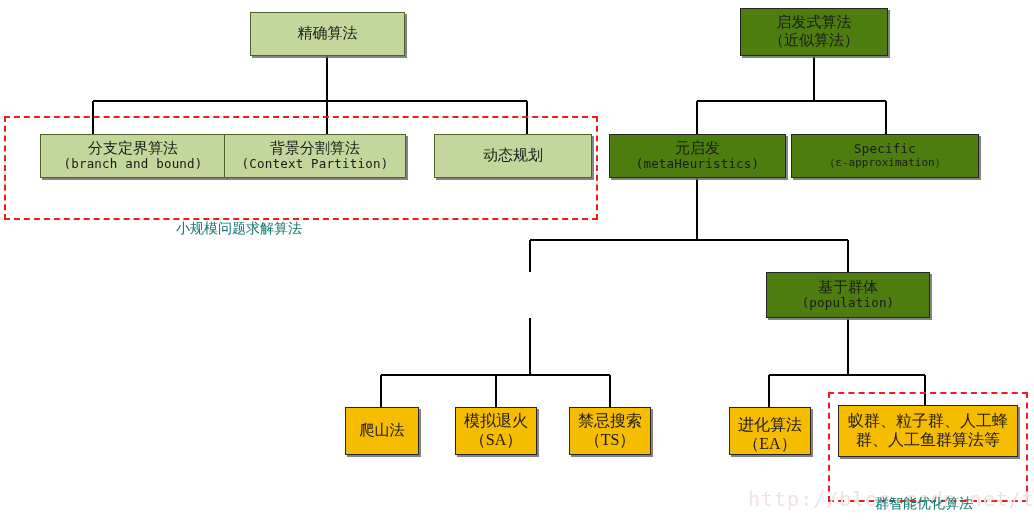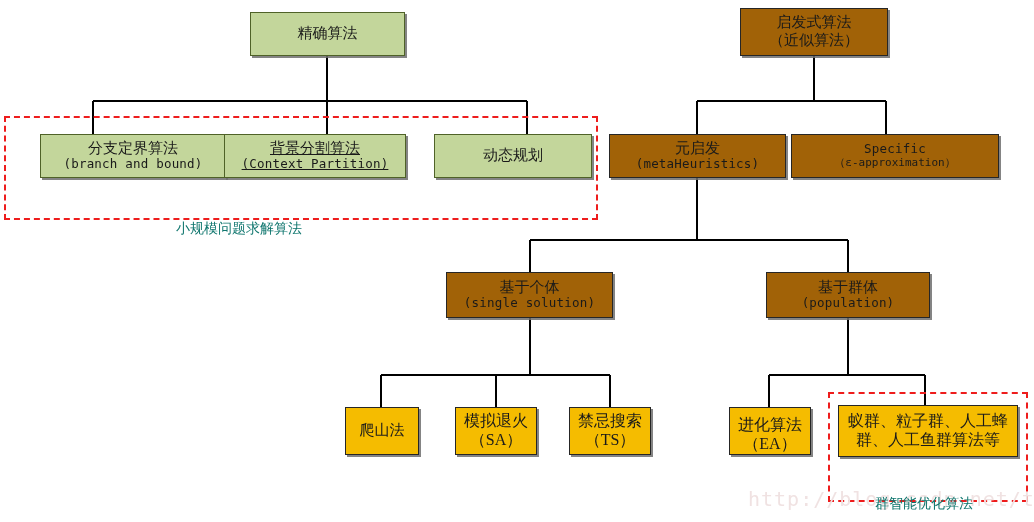--- a/index.html
+++ b/index.html
@@ -36,21 +36,21 @@
     z-index: 3;
     box-shadow: 2px 2px 0 rgba(110,110,110,0.85);
   }
   .node .l1 { display: block; white-space: nowrap; }
   .node .l2 { display: block; white-space: nowrap; }
   .node.green {
     background: #c3d69b;
     border: 1px solid #4f6228;
   }
   .node.orange {
-    background: #a16207;
+    background: #4d7c0f;
     border: 1px solid #262626;
     justify-content: center;
   }
   .node.yellow {
     background: #f5bc00;
     border: 1px solid #262626;
   }
   .cn { font-size: 15px; }
   .cn-sm { font-size: 16px; }
   .en {
@@ -135,43 +135,39 @@
   <div class="node orange" style="left:740px; top:8px; width:148px; height:48px;">
     <span class="l1 cn">启发式算法</span>
     <span class="l2 cn">（近似算法）</span>
   </div>
 
   <div class="node green" style="left:16px; top:134px; width:186px; height:44px;margin-left:24px;">
     <span class="l1 cn">分支定界算法</span>
     <span class="l2 en">(branch and bound)</span>
   </div>
 
-  <div class="node green" style="left:224px; top:134px; width:182px; height:44px;text-decoration:underline;">
+  <div class="node green" style="left:224px; top:134px; width:182px; height:44px;">
     <span class="l1 cn">背景分割算法</span>
     <span class="l2 en">(Context Partition)</span>
   </div>
 
   <div class="node green" style="left:434px; top:134px; width:158px; height:44px;">
     <span class="l1 cn">动态规划</span>
   </div>
 
   <div class="node orange" style="left:609px; top:134px; width:177px; height:44px;">
     <span class="l1 cn">元启发</span>
     <span class="l2 en">(metaHeuristics)</span>
   </div>
 
-  <div class="node orange" style="left:791px; top:134px; width:208px; height:44px;">
+  <div class="node orange" style="left:791px; top:134px; width:188px; height:44px;">
     <span class="l1 en">Specific</span>
     <span class="l2 en-sm">（ε-approximation）</span>
   </div>
 
-  <div class="node orange" style="left:446px; top:272px; width:167px; height:46px;">
-    <span class="l1 cn">基于个体</span>
-    <span class="l2 en">(single solution)</span>
-  </div>
 
   <div class="node orange" style="left:766px; top:272px; width:164px; height:46px;">
     <span class="l1 cn">基于群体</span>
     <span class="l2 en">(population)</span>
   </div>
 
   <div class="node yellow" style="left:345px; top:407px; width:74px; height:48px;justify-content:center;">
     <span class="l1 cn">爬山法</span>
   </div>
 

